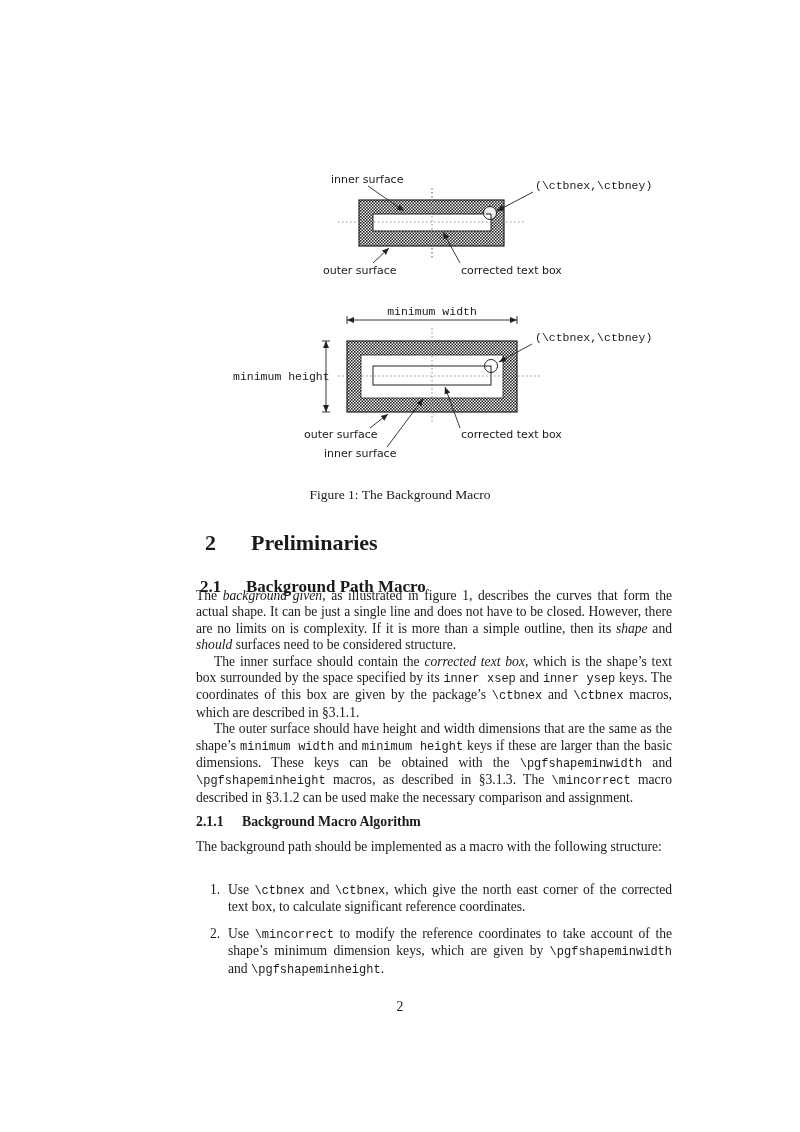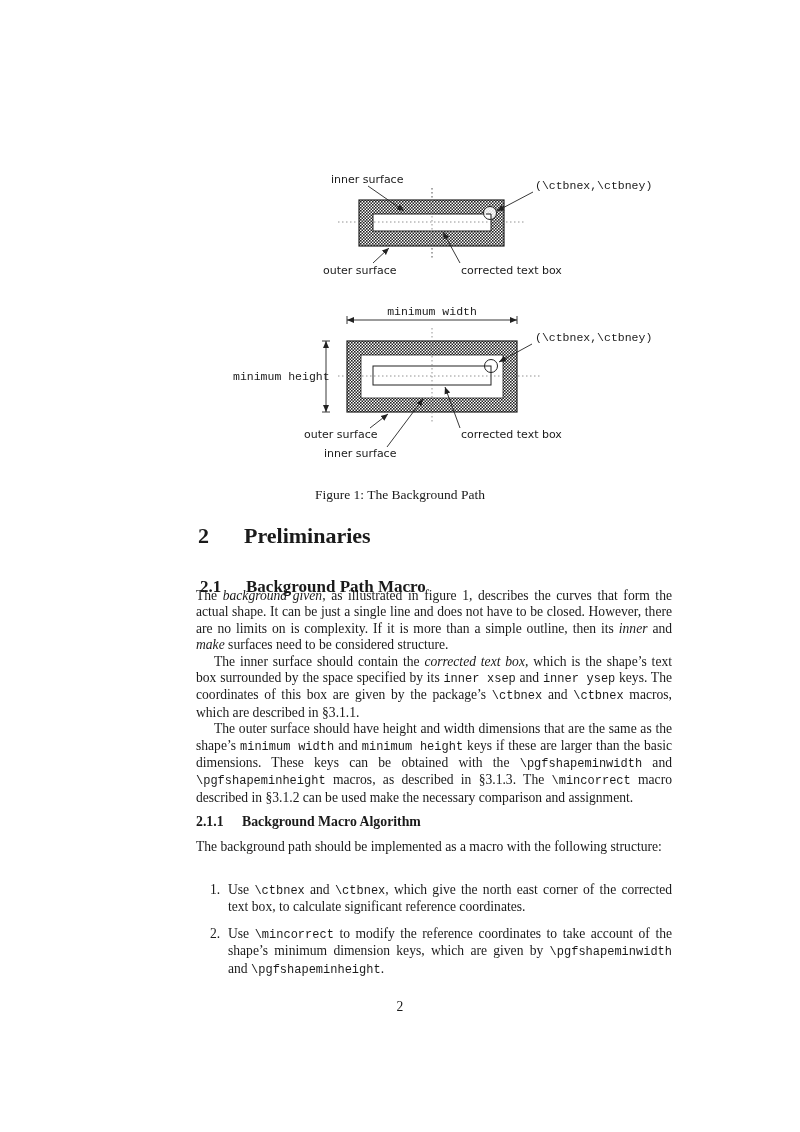--- a/index.html
+++ b/index.html
@@ -8,21 +8,21 @@
   .page { position: absolute; left: 0; top: 0; width: 700px; height: 1132px; }
   svg.fig { position: absolute; left: 0; top: 0; }
   .sans { font-family: "DejaVu Sans", "Liberation Sans", sans-serif; font-size: 11px; fill: #1a1a1a; }
   .mono { font-family: "Liberation Mono", "DejaVu Sans Mono", monospace; font-size: 11.5px; fill: #1a1a1a; }
   .caption { position: absolute; left: 0; width: 800px; top: 487px; text-align: center;
              font-family: "Liberation Serif", serif; font-size: 13.5px; }
   .text { position: absolute; left: 196px; width: 476px; font-family: "Liberation Serif", serif;
           font-size: 13.6px; line-height: 16.4px; text-align: justify; }
   .text p { margin: 0; }
   .indent { text-indent: 18px; }
-  h1.sec { position: absolute; left: 196px; top: 521px; margin: 2px; font-family: "Liberation Serif", serif;
+  h1.sec { position: absolute; left: 196px; top: 521px; margin: 9px; font-family: "Liberation Serif", serif;
            font-size: 22px; font-weight: bold; }
   h2.subsec { position: absolute; left: 196px; top: 573px; margin: 4px; font-family: "Liberation Serif", serif;
               font-size: 17px; font-weight: bold; }
   h3.subsubsec { position: absolute; left: 196px; top: 814px; margin: 0; font-family: "Liberation Serif", serif;
                  font-size: 13.8px; font-weight: bold; }
   .num { display: inline-block; width: 46px; }
   .num3 { display: inline-block; width: 46px; }
   code, .tt { font-family: "Liberation Mono", "DejaVu Sans Mono", monospace; font-size: 12px; }
   .ol { position: absolute; left: 196px; width: 476px; font-family: "Liberation Serif", serif;
         font-size: 13.6px; line-height: 16.4px; }
@@ -98,32 +98,32 @@
       <line x1="370" y1="428" x2="388" y2="414" stroke="#222" stroke-width="0.9" marker-end="url(#arr)"></line>
 
       <text class="sans" x="324" y="457">inner surface</text>
       <line x1="387" y1="447" x2="423" y2="399" stroke="#222" stroke-width="0.9" marker-end="url(#arr)"></line>
 
       <text class="sans" x="461" y="438">corrected text box</text>
       <line x1="460" y1="428" x2="445" y2="387" stroke="#222" stroke-width="0.9" marker-end="url(#arr)"></line>
     </g>
   </svg>
 
-  <div class="caption">Figure 1: The Background Path</div>
+  <div class="caption">Figure 1: The Background Macro</div>
 
   <h1 class="sec">
     <span class="num">2</span><span>Preliminaries</span>
   </h1>
 
   <h2 class="subsec">
     <span class="num">2.1</span><span>Background Path Macro</span>
   </h2>
 
   <div class="text" style="top:588px;">
-    <p><span>The </span><em>background given</em><span>, as illustrated in figure 1, describes the curves that form the actual shape. It can be just a single line and does not have to be closed. However, there are no limits on is complexity. If it is more than a simple outline, then its </span><em>inner</em><span> and </span><em>make</em><span> surfaces need to be considered structure.</span></p>
+    <p><span>The </span><em>background given</em><span>, as illustrated in figure 1, describes the curves that form the actual shape. It can be just a single line and does not have to be closed. However, there are no limits on is complexity. If it is more than a simple outline, then its </span><em>shape</em><span> and </span><em>should</em><span> surfaces need to be considered structure.</span></p>
     <p class="indent"><span>The inner surface should contain the </span><em>corrected text box</em><span>, which is the shape’s text box surrounded by the space specified by its </span><code>inner xsep</code><span> and </span><code>inner ysep</code><span> keys. The coordinates of this box are given by the package’s </span><code>\ctbnex</code><span> and </span><code>\ctbnex</code><span> macros, which are described in §3.1.1.</span></p>
     <p class="indent"><span>The outer surface should have height and width dimensions that are the same as the shape’s </span><code>minimum width</code><span> and </span><code>minimum height</code><span> keys if these are larger than the basic dimensions. These keys can be obtained with the </span><code>\pgfshapeminwidth</code><span> and </span><code>\pgfshapeminheight</code><span> macros, as described in §3.1.3. The </span><code>\mincorrect</code><span> macro described in §3.1.2 can be used make the necessary comparison and assignment.</span></p>
   </div>
 
   <h3 class="subsubsec">
     <span class="num3">2.1.1</span><span>Background Macro Algorithm</span>
   </h3>
 
   <div class="text" style="top:839px;">
     <p>The background path should be implemented as a macro with the following structure:</p>

